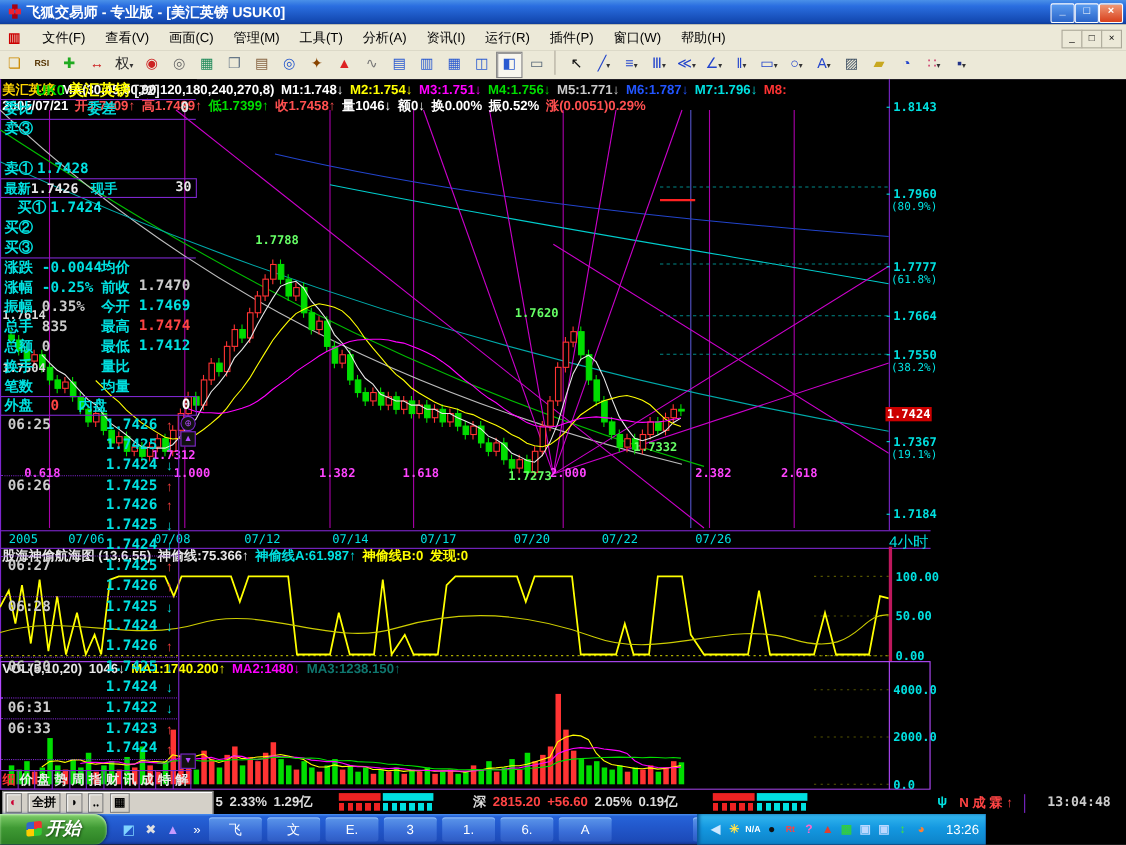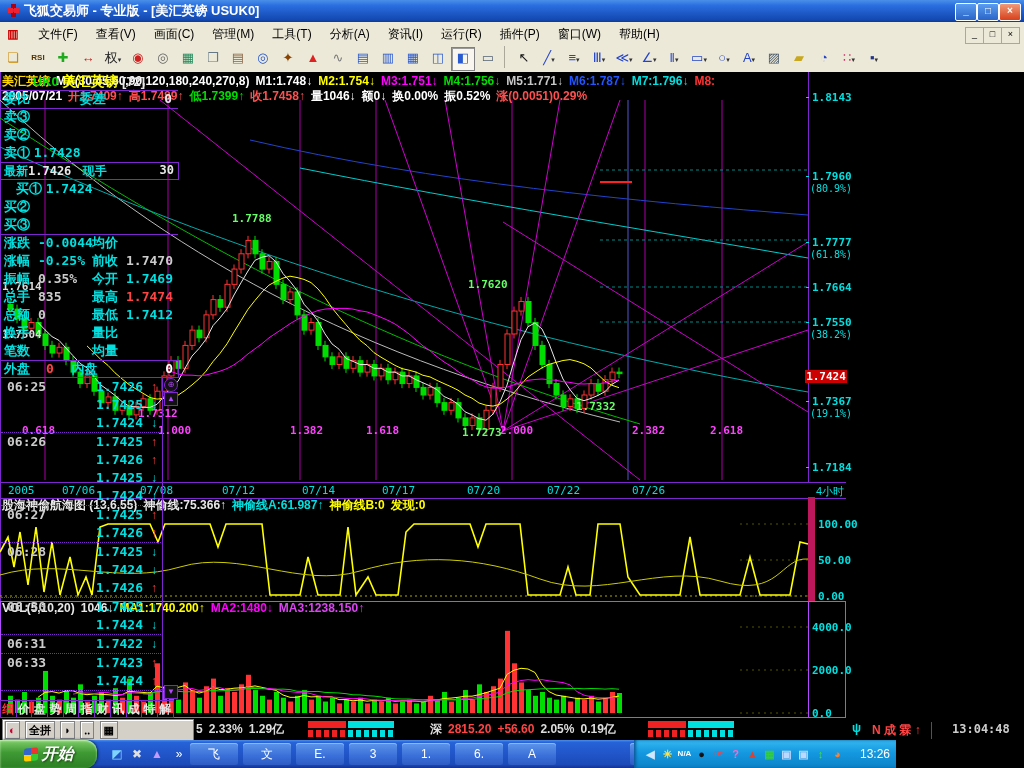--- a/index.html
+++ b/index.html
@@ -39,24 +39,24 @@
   #chart-panel{left:0;top:0;width:808px;height:410px;}
   #axis-col{left:808px;top:0;width:38px;height:410px;border-left:1px solid #7d26cd;}
   .axis-lbl{position:absolute;left:3px;color:#00e0e0;font-weight:bold;font-size:11px;font-family:"DejaVu Sans Mono",monospace;}
   .axis-sub{position:absolute;left:1px;color:#00e0e0;font-size:10px;font-family:"DejaVu Sans Mono",monospace;}
   .axis-tick{position:absolute;left:-3px;width:3px;border-top:1px solid #00e0e0;}
   #last-tag{position:absolute;left:-4px;width:42px;height:13px;background:#cc0000;color:#fff;
     font-size:11px;font-weight:bold;line-height:13px;text-align:center;font-family:"DejaVu Sans Mono",monospace;}
   
   #date-row{left:0;top:410px;width:846px;height:15px;border-top:1px solid #7d26cd;border-bottom:1px solid #7d26cd;}
   .date-lbl{position:absolute;top:1px;color:#00e0e0;font-size:11px;font-family:"DejaVu Sans Mono",monospace;}
-  #period-lbl{position:absolute;right:2px;top:1px;color:#00e0e0;font-size:11px;}
+  #period-lbl{position:absolute;right:2px;top:1px;color:#00e0e0;font-size:14px;}
   
   #ind1{left:0;top:425px;width:808px;height:104px;}
-  #ind1-axis{left:808px;top:425px;width:38px;height:104px;border-left:7px solid #be185d;}
+  #ind1-axis{left:808px;top:425px;width:38px;height:104px;border-left:3px solid #be185d;}
   #vol{left:0;top:529px;width:808px;height:117px;}
   #vol-axis{left:808px;top:529px;width:38px;height:117px;border-left:1px solid #b44aff;}
   #vol-frame{left:0;top:529px;width:844px;height:115px;border:1px solid #b44aff;pointer-events:none;}
   .panel-header{position:absolute;left:2px;top:0px;white-space:nowrap;font-size:12px;font-weight:bold;}
   
   #sidebar{left:846px;top:0;width:178px;height:646px;border-left:1px solid #7d26cd;background:#000;}
   .sb-row{position:absolute;left:0;width:178px;height:18px;line-height:18px;font-weight:bold;font-size:13px;white-space:nowrap;}
   .cy{color:#00e0e0;} .wh{color:#e8e8e8;} .yl{color:#ffff00;} .gn{color:#00dd00;}
   .sb-box{position:absolute;left:0;width:177px;border:1px solid #7d26cd;}
   .num{font-family:"DejaVu Sans Mono",monospace;font-weight:bold;}
@@ -499,42 +499,41 @@
           <rect x="582" y="98.62222222222222" width="5" height="13.377777777777776" fill="#ff3333"></rect>
           <rect x="589" y="94.8" width="5" height="17.2" fill="#ff3333"></rect>
           <rect x="596" y="100.53333333333333" width="5" height="11.466666666666667" fill="#00dd00"></rect>
           <rect x="603" y="96.71111111111111" width="5" height="15.288888888888888" fill="#ff3333"></rect>
           <rect x="610" y="90.97777777777777" width="5" height="21.022222222222222" fill="#ff3333"></rect>
           <rect x="617" y="92.00977777777777" width="5" height="19.990222222222222" fill="#00dd00"></rect>
           <polyline points="38,96.3 45,91.4 52,90.6 59,92.1 66,89.8 73,89.8 80,92.5 87,93.7 94,92.9 101,93.3 108,93.7 115,94.4 122,93.7 129,90.2 136,91.0 143,91.4 150,92.1 157,85.2 164,86.8 171,86.8 178,86.4 185,84.5 192,89.8 199,92.1 206,90.2 213,86.0 220,88.7 227,88.3 234,87.2 241,86.8 248,86.0 255,84.9 262,86.4 269,87.9 276,89.4 283,94.0 290,96.3 297,96.3 304,94.4 311,95.9 318,95.6 325,95.6 332,95.9 339,98.6 346,98.6 353,99.8 360,99.0 367,100.2 374,99.4 381,99.8 388,99.0 395,100.2 402,99.8 409,99.8 416,100.2 423,100.9 430,99.4 437,99.0 444,97.5 451,97.1 458,96.3 465,95.2 472,95.2 479,93.7 486,91.7 493,89.4 500,87.2 507,73.4 514,69.2 521,67.3 528,68.0 535,71.5 542,83.7 549,90.6 556,94.0 563,95.2 570,96.3 577,97.5 584,97.9 591,97.1 598,98.2 605,97.5 612,96.3 619,95.0 " fill="none" stroke="#ffff00"></polyline>
           <polyline points="73,93.1 80,91.9 87,92.1 94,92.5 101,91.6 108,91.7 115,93.5 122,93.7 129,91.6 136,92.1 143,92.5 150,93.3 157,89.4 164,88.5 171,88.9 178,88.9 185,88.3 192,87.5 199,89.4 206,88.5 213,86.2 220,86.6 227,89.1 234,89.6 241,88.5 248,86.0 255,86.8 262,87.3 269,87.5 276,88.1 283,90.0 290,90.6 297,91.4 304,91.2 311,92.7 318,94.8 325,95.9 332,96.1 339,96.5 346,97.3 353,97.7 360,97.3 367,98.0 374,99.0 381,99.2 388,99.4 395,99.6 402,100.0 409,99.6 416,100.0 423,100.0 430,99.8 437,99.4 444,98.6 451,98.6 458,98.6 465,97.3 472,97.1 479,95.6 486,94.4 493,92.9 500,91.2 507,84.3 514,81.4 521,79.5 528,78.7 535,79.3 542,78.6 549,79.9 556,80.7 563,81.6 570,83.9 577,90.6 584,94.2 591,95.6 598,96.7 605,96.9 612,96.9 619,96.4 " fill="none" stroke="#ff00ff"></polyline>
           <polyline points="143,92.8 150,92.6 157,90.8 164,90.5 171,90.2 178,90.3 185,90.9 192,90.6 199,90.5 206,90.3 213,89.4 220,89.9 227,89.3 234,89.1 241,88.7 248,87.4 255,87.5 262,87.4 269,88.5 276,88.3 283,88.1 290,88.6 297,90.2 304,90.4 311,90.6 318,90.4 325,91.4 332,91.7 339,92.0 346,92.7 353,93.8 360,93.9 367,94.7 374,95.1 381,95.9 388,97.1 395,97.8 402,98.0 409,98.0 416,98.6 423,98.8 430,98.5 437,98.7 444,98.8 451,98.9 458,99.0 465,98.4 472,98.5 479,97.6 486,97.2 493,96.4 500,95.5 507,91.8 514,90.0 521,89.1 528,88.7 535,88.3 542,87.8 549,87.7 556,87.5 563,87.3 570,87.5 577,87.4 584,87.8 591,87.5 598,87.7 605,88.1 612,87.7 619,88.2 " fill="none" stroke="#00dd00"></polyline>
         </svg>
-      <div class="panel-header" id="vol-header"><span class="seg" style="color: rgb(232, 232, 232);">VOL(5,10,20)</span><span class="seg" style="color: rgb(232, 232, 232);">1046↓</span><span class="seg" style="color: rgb(255, 255, 0);">MA1:1740.200↑</span><span class="seg" style="color: rgb(255, 0, 255);">MA2:1480↓</span><span class="seg" style="color: #d946ef;">MA3:1238.150↑</span></div>
+      <div class="panel-header" id="vol-header"><span class="seg" style="color: rgb(232, 232, 232);">VOL(5,10,20)</span><span class="seg" style="color: rgb(232, 232, 232);">1046↓</span><span class="seg" style="color: rgb(255, 255, 0);">MA1:1740.200↑</span><span class="seg" style="color: rgb(255, 0, 255);">MA2:1480↓</span><span class="seg" style="color: #0f766e;">MA3:1238.150↑</span></div>
     </div>
     <div id="vol-axis" class="abs">
         <div class="axis-lbl" style="top: 20px;">4000.0</div>
         <div class="axis-lbl" style="top: 63px;">2000.0</div>
         <div class="axis-lbl" style="top: 106px;">0.0</div>
       </div>
     <div id="vol-frame" class="abs"></div>
 
     <div id="sidebar">
       <div class="sb-row" style="top:0;text-align:center;border-bottom:1px solid #7d26cd;">
         <span class="gn">UK0</span>
         <span class="yl" style="font-size:14px;">美汇英镑</span>
         <span class="wh">[72]</span>
       </div>
       <div class="sb-row" style="top:18px;border-bottom:1px solid #7d26cd;">
         <span class="cy" style="margin-left:4px;">委比</span>
         <span class="cy" style="margin-left:46px;">委差</span>
         <span class="wh num" style="position:absolute;right:6px;">0</span>
       </div>
       <div class="sb-row" style="top:36px;"><span class="cy" style="margin-left:4px;">卖③</span></div>
-      <div class="sb-row" style="top:54px;"><span class="cy" style="margin-left:4px;">卖②</span></div>
       <div class="sb-row" style="top:72px;">
         <span class="cy" style="margin-left:4px;">卖①</span>
         <span class="cy num">1.7428</span>
       </div>
       <div class="sb-box" style="top:90px;height:16px;">
         <span class="cy" style="margin-left:3px;font-weight:bold;">最新</span><span class="wh num">1.7426</span>
         <span class="cy" style="margin-left:8px;font-weight:bold;">现手</span>
         <span class="wh num" style="position:absolute;right:4px;">30</span>
       </div>
       <div class="sb-row" style="top:108px;">

